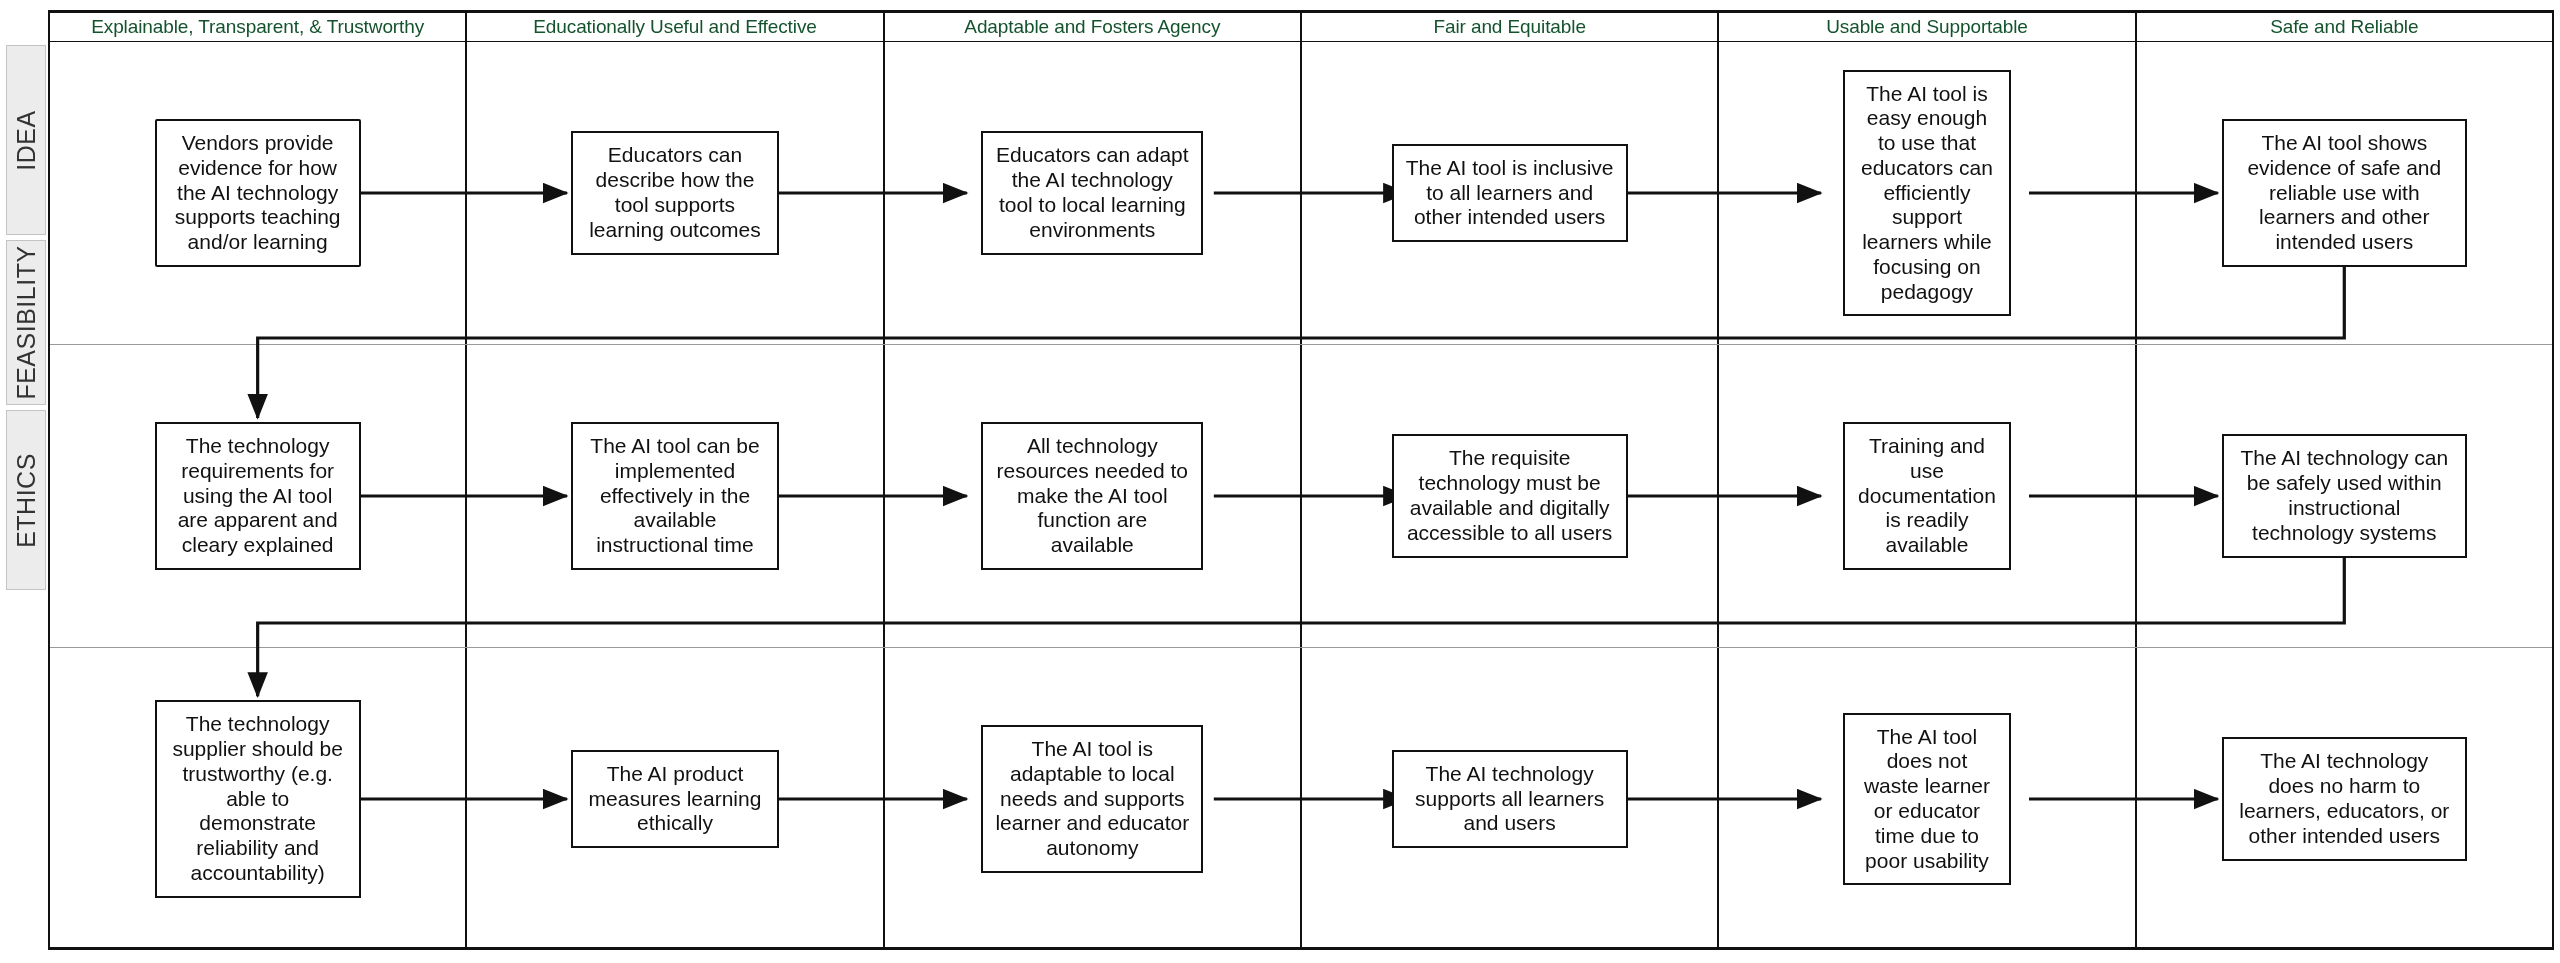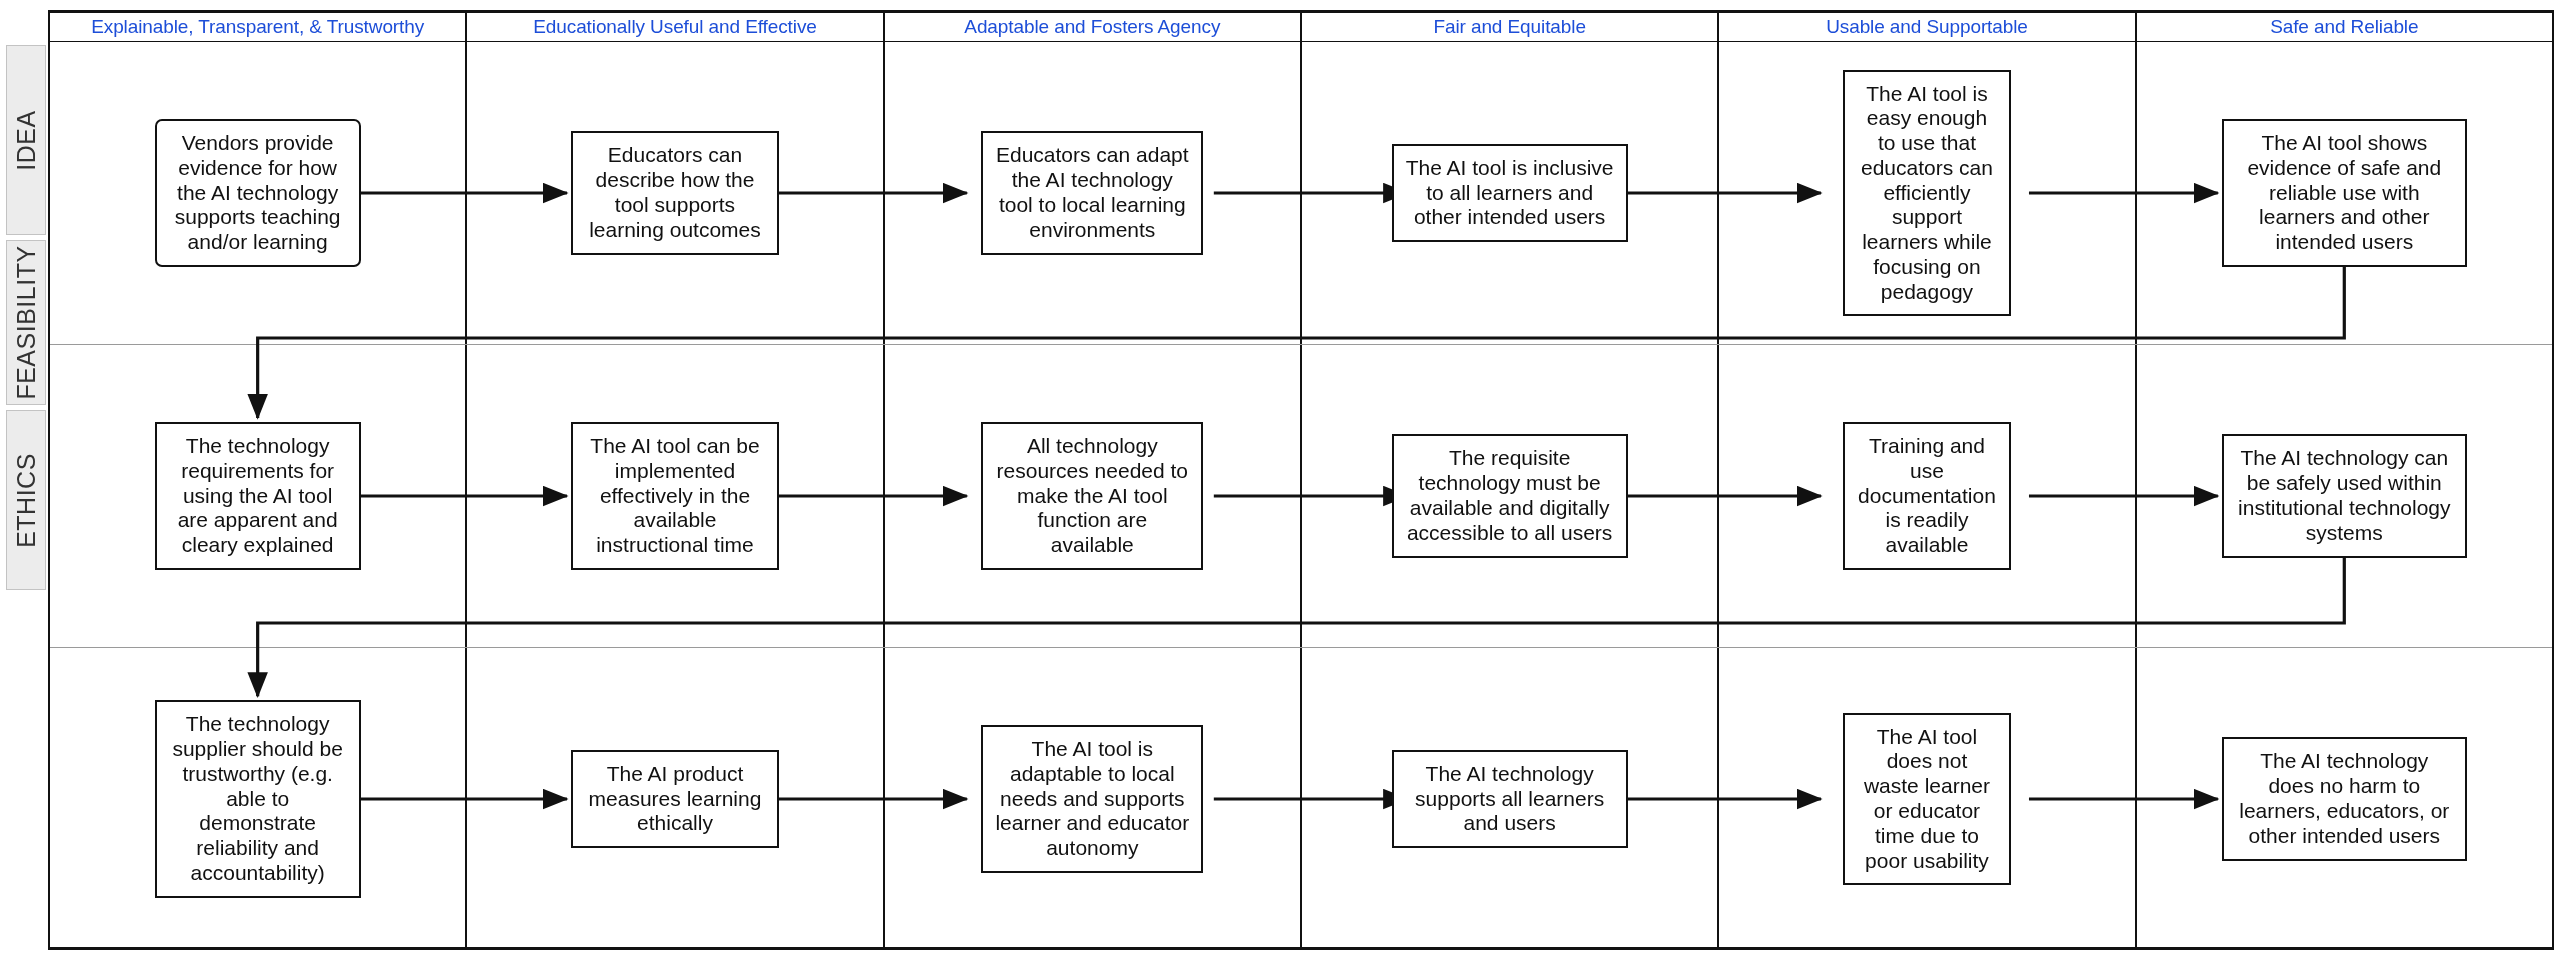--- a/index.html
+++ b/index.html
@@ -37,21 +37,21 @@
     border-right: 2px solid #111;
     display: flex;
     background: #fff;
   }
   .header-cell {
     flex: 1 1 0;
     display: flex;
     align-items: center;
     justify-content: center;
     font-size: 19px;
-    color: #1d4ed8;
+    color: #14532d;
     letter-spacing: -0.1px;
     border-right: 2px solid #111;
     white-space: nowrap;
     overflow: hidden;
   }
   .header-cell:last-child { border-right: none; }
 
   
   .body-grid {
     position: absolute;
@@ -89,21 +89,21 @@
     background: #ffffff;
     border: 2.5px solid #111;
     text-align: center;
     font-size: 21px;
     line-height: 1.18;
     color: #111;
     padding: 10px 12px;
     position: relative;
     z-index: 3;
   }
-  .node.rounded { border-radius: 7px; }
+  .node.rounded { border-radius: 2px; }
 
   
   .c0 .node { width: 206px; }
   .c1 .node { width: 208px; }
   .c2 .node { width: 222px; }
   .c3 .node { width: 236px; }
   .c4 .node { width: 168px; }
   .c5 .node { width: 245px; }
 
   
@@ -198,21 +198,21 @@
         <div class="grid-cell c2">
           <div class="node">All technology resources needed to make the AI tool function are available</div>
         </div>
         <div class="grid-cell c3">
           <div class="node">The requisite technology must be available and digitally accessible to all users</div>
         </div>
         <div class="grid-cell c4">
           <div class="node">Training and use documentation is readily available</div>
         </div>
         <div class="grid-cell c5">
-          <div class="node">The AI technology can be safely used within institutional technology systems</div>
+          <div class="node">The AI technology can be safely used within instructional technology systems</div>
         </div>
       </div>
 
       <div class="grid-row r-eth">
         <div class="grid-cell c0">
           <div class="node">The technology supplier should be trustworthy (e.g. able to demonstrate reliability and accountability)</div>
         </div>
         <div class="grid-cell c1">
           <div class="node">The AI product measures learning ethically</div>
         </div>

